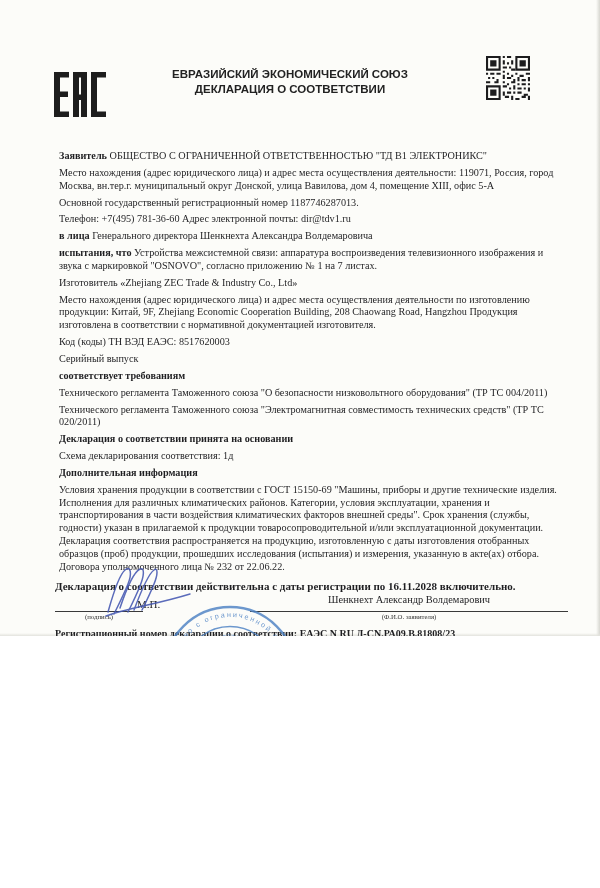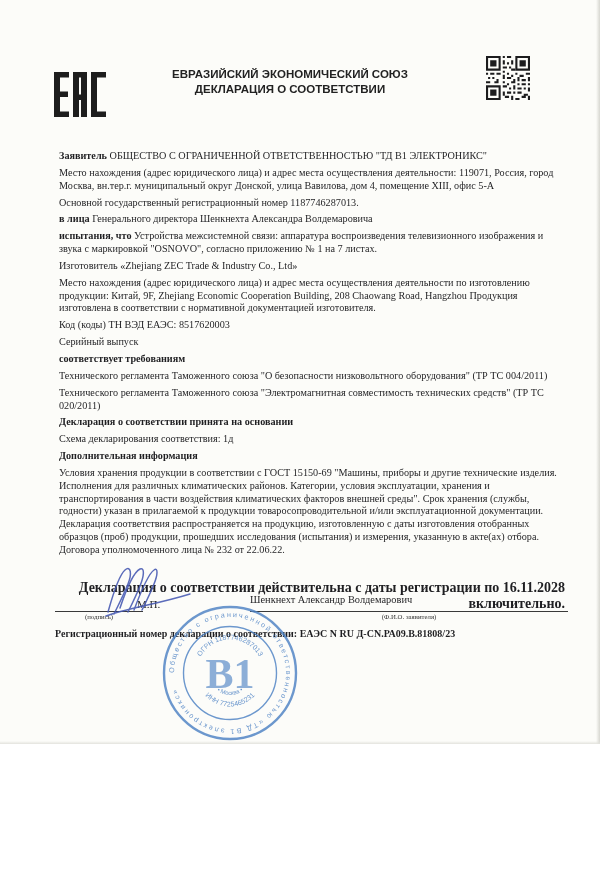--- a/index.html
+++ b/index.html
@@ -1,35 +1,35 @@
 <!DOCTYPE html>
 <html><head>
 <meta charset="utf-8">
 <style>
   html,body{margin:0;padding:0;background:#ffffff;}
-  .page{position:relative;width:600px;height:744px;background:#fcfcf9;overflow:hidden;
+  .page{position:relative;width:600px;height:636px;background:#fcfcf9;overflow:hidden;
         font-family:"Liberation Serif",serif;color:#1f1f22;}
   .abs{position:absolute;}
   .b{font-weight:bold;}
   .scan-edge{position:absolute;right:0;top:0;width:4px;height:100%;
              background:linear-gradient(to left,#d7d7d1,rgba(255,255,255,0));}
   .scan-bottom{position:absolute;left:0;bottom:0;width:100%;height:3px;
              background:linear-gradient(to top,#e3e3dd,rgba(255,255,255,0));}
   .eac{position:absolute;left:54px;top:72px;}
   .title{position:absolute;left:130px;top:67px;width:320px;text-align:center;
          font-family:"Liberation Sans",sans-serif;font-weight:bold;font-size:11.5px;line-height:15px;
          color:#222;}
   .qr{position:absolute;left:486px;top:56px;}
   .body-text{position:absolute;left:55px;top:146px;width:513px;font-size:10.2px;line-height:12.85px;}
   .body-text p{margin:4px;}
-  .validity{left:45px;top:580px;width:520px;font-size:14px;text-align:right;}
+  .validity{left:55px;top:580px;width:520px;font-size:11px;}
   .sigline{border-top:1px solid #3a3a3a;height:0;}
   .caption{font-size:6.8px;text-align:center;color:#333;}
   .mp{left:137px;top:598px;font-size:11px;}
-  .name{left:250px;top:594px;width:318px;text-align:left;font-size:10.4px;}
+  .name{left:250px;top:594px;width:318px;text-align:center;font-size:10.4px;}
   .reg{font-size:10px;}
   .stamp-violet{left:449px;top:761px;width:140px;transform:rotate(-1.5deg);
       font-family:"Liberation Sans",sans-serif;font-weight:bold;color:#4f5fb0;opacity:.85;}
   .sv1{font-size:11.5px;letter-spacing:2.2px;word-spacing:16px;white-space:nowrap;}
   .sv2{font-size:8.6px;letter-spacing:.8px;word-spacing:6px;margin-top:3px;white-space:nowrap;}
   .sv3{font-size:10px;letter-spacing:1.2px;margin-top:3px;padding-left:34px;white-space:nowrap;}
   .st-b1{left:160px;top:603px;opacity:.82;}
   .st-tk{left:348px;top:747px;opacity:.85;}
   .sig-blue{left:98px;top:560px;opacity:.88;}
   .sig-dark{left:420px;top:760px;opacity:.92;}
@@ -64,20 +64,21 @@
     <g fill="#1c1c1e">
       <path d="M4,4h6v6H4z M32,4h6v6H32z M4,32h6v6H4z"></path>
       <path d="M16,0h2v2h-2z M20,0h4v2h-4z M16,4h2v4h-2z M20,6h2v2h-2z M24,4h2v4h-2z M16,10h4v2h-4z M22,10h2v2h-2z M24,12h4v2h-4z M16,14h2v2h-2z M0,16h2v2H0z M4,16h4v2H4z M10,16h4v2h-4z M2,20h2v2H2z M6,20h2v2H6z M10,22h2v2h-2z M0,24h4v2H0z M8,24h4v2H8z M16,18h2v4h-2z M20,16h2v2h-2z M24,18h2v2h-2z M28,16h2v2h-2z M32,18h4v2h-4z M38,16h4v2h-4z M20,20h4v2h-4z M26,22h2v2h-2z M30,20h2v4h-2z M34,22h4v2h-4z M40,20h2v4h-2z M16,24h2v2h-2z M20,26h2v2h-2z M24,24h4v2h-4z M30,26h2v2h-2z M34,26h4v2h-4z M40,26h2v2h-2z M16,28h4v2h-4z M22,30h2v2h-2z M26,28h2v4h-2z M30,30h4v2h-4z M36,30h2v2h-2z M40,30h2v4h-2z M16,34h2v4h-2z M20,34h4v2h-4z M26,34h2v2h-2z M30,34h4v2h-4z M36,36h4v2h-4z M18,38h4v2h-4z M24,38h2v4h-2z M28,40h4v2h-4z M34,38h4v2h-4z M40,38h2v4h-2z"></path>
     </g>
   </svg>
 
   <div class="body-text">
     <p><b>Заявитель</b> <span>ОБЩЕСТВО С ОГРАНИЧЕННОЙ ОТВЕТСТВЕННОСТЬЮ "ТД В1 ЭЛЕКТРОНИКС"</span></p>
     <p>Место нахождения (адрес юридического лица) и адрес места осуществления деятельности: 119071, Россия, город Москва, вн.тер.г. муниципальный округ Донской, улица Вавилова, дом 4, помещение XIII, офис 5-А</p>
     <p>Основной государственный регистрационный номер 1187746287013.</p>
+    <p>Телефон: +7(495) 781-36-60 Адрес электронной почты: dir@tdv1.ru</p>
     <p><b>в лица</b> <span>Генерального директора Шенкнехта Александра Волдемаровича</span></p>
     <p><b>испытания, что</b> <span>Устройства межсистемной связи: аппаратура воспроизведения телевизионного изображения и звука с маркировкой "OSNOVO", согласно приложению № 1 на 7 листах.</span></p>
     <p>Изготовитель «Zhejiang ZEC Trade &amp; Industry Co., Ltd»</p>
     <p>Место нахождения (адрес юридического лица) и адрес места осуществления деятельности по изготовлению продукции: Китай, 9F, Zhejiang Economic Cooperation Building, 208 Chaowang Road, Hangzhou Продукция изготовлена в соответствии с нормативной документацией изготовителя.</p>
     <p>Код (коды) ТН ВЭД ЕАЭС: 8517620003</p>
     <p>Серийный выпуск</p>
     <p><b>соответствует требованиям</b></p>
     <p>Технического регламента Таможенного союза "О безопасности низковольтного оборудования" (ТР ТС 004/2011)</p>
     <p>Технического регламента Таможенного союза "Электромагнитная совместимость технических средств" (ТР ТС 020/2011)</p>
     <p><b>Декларация о соответствии принята на основании</b></p>

